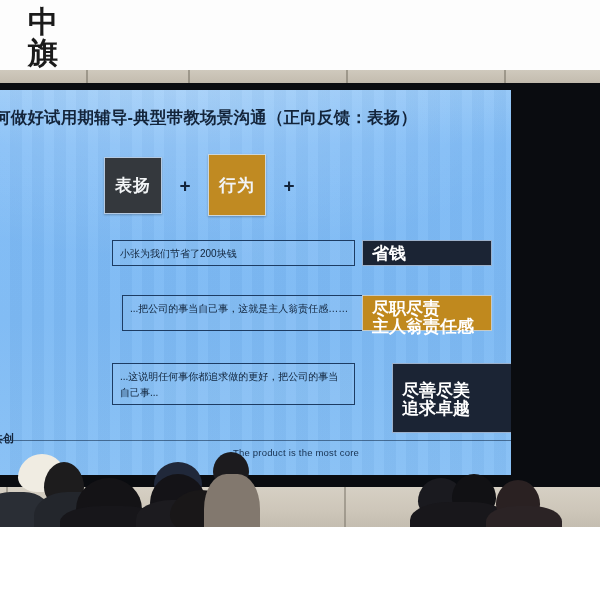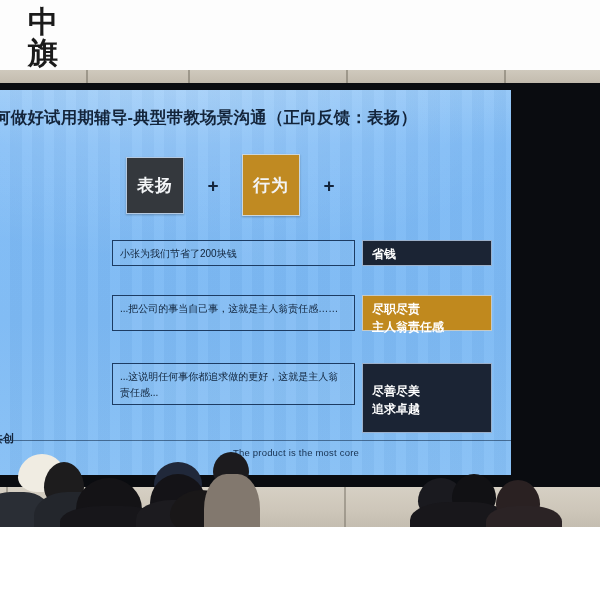--- a/index.html
+++ b/index.html
@@ -91,24 +91,24 @@
     width: 600px;
     color: #13243a;
     font-size: 16.5px;
     font-weight: 700;
     letter-spacing: .2px;
     white-space: nowrap;
   }
 
   .formula {
     position: absolute;
-    left: 126px; top: 64px;
+    left: 104px; top: 64px;
     display: flex;
     align-items: center;
-    gap: 14px;
+    gap: 8px;
   }
   .fbox {
     display: flex;
     align-items: center;
     justify-content: center;
     color: #f2f4f6;
     font-size: 17px;
     font-weight: 700;
     letter-spacing: 1px;
     border: 1px solid rgba(205,228,255,.85);
@@ -139,33 +139,34 @@
     color: #0f2239;
     font-size: 10px;
     line-height: 16px;
     padding: 5px 7px;
     text-align: left;
   }
   .tag {
     position: absolute;
     box-sizing: border-box;
     color: #ffffff;
-    font-size: 12px;
+    font-size: 17px;
     font-weight: 700;
     line-height: 18px;
     padding: 4px 9px;
     border: 1px solid rgba(200,224,255,.75);
   }
   .tag.navy { background: #1b2434; }
   .tag.gold { background: #c0891e; }
   .tag.tall {
     display: flex;
     flex-direction: column;
     justify-content: center;
     padding-top: 8px;
+    margin-left: 30px;
   }
 
   .hr-line {
     position: absolute;
     left: 0; top: 350px;
     width: 592px; height: 1px;
     background: rgba(16,40,70,.55);
   }
   .bottom-left-note {
     position: absolute;
@@ -245,27 +246,27 @@
     </div>
 
     <div class="rows">
 
       <div class="row" style="top:150px">
         <div class="quote" style="left:112px; top:0; width:243px; height:26px;">小张为我们节省了200块钱</div>
         <div class="tag navy" style="left:362px; top:0; width:130px; height:26px;">省钱</div>
       </div>
 
       <div class="row" style="top:205px">
-        <div class="quote" style="left:112px; top:0; width:243px; height:36px;">...把公司的事当自己事，这就是主人翁责任感……</div>
+        <div class="quote" style="left:122px; top:0; width:243px; height:36px;">...把公司的事当自己事，这就是主人翁责任感……</div>
         <div class="tag gold" style="left:362px; top:0; width:130px; height:36px; white-space:pre-line;">尽职尽责
 主人翁责任感</div>
       </div>
 
       <div class="row" style="top:273px">
-        <div class="quote" style="left:112px; top:0; width:243px; height:42px;">...这说明任何事你都追求做的更好，这就是主人翁责任感...</div>
+        <div class="quote" style="left:112px; top:0; width:243px; height:42px;">...这说明任何事你都追求做的更好，把公司的事当自己事...</div>
         <div class="tag navy tall" style="left:362px; top:0; width:130px; height:70px; white-space:pre-line;">尽善尽美
 追求卓越</div>
       </div>
 
     </div>
 
     <div class="hr-line"></div>
     <div class="bottom-left-note">共创</div>
     <div class="bottom-center-note">The product is the most core</div>
   </div>

